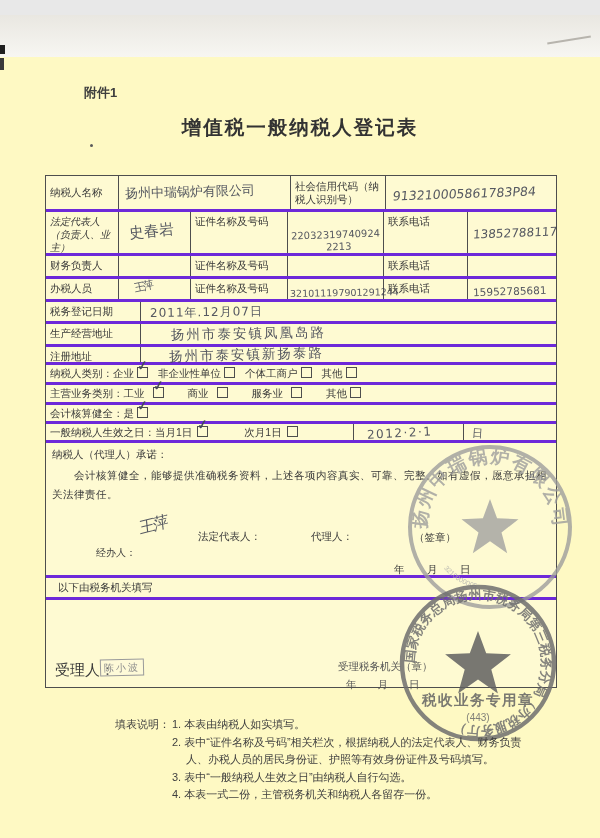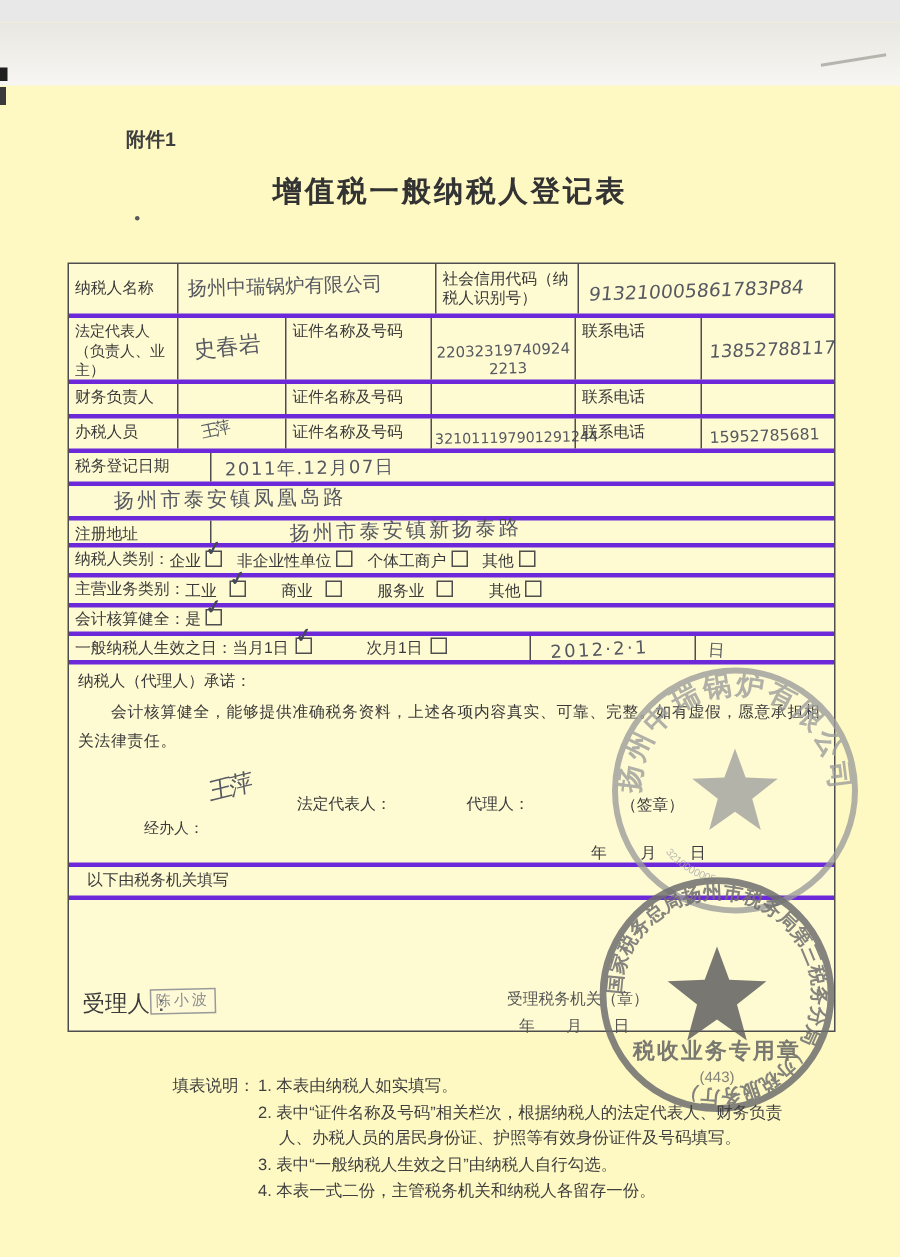--- a/index.html
+++ b/index.html
@@ -74,21 +74,21 @@
       <div class="tcell" style="width:172px;">
         <span class="hw abs" style="left:6px;top:9px;font-size:13px;transform:rotate(-1.5deg);">扬州中瑞锅炉有限公司</span>
       </div>
       <div class="tcell vmid" style="width:95px;">社会信用代码（纳税人识别号）</div>
       <div class="tcell last">
         <span class="hw abs" style="left:7px;top:11px;font-size:12.5px;transform:skewX(-8deg) rotate(-2deg);">913210005861783P84</span>
       </div>
     </div>
 
     <div class="trow" style="height:44px;">
-      <div class="tcell" style="width:73px;font-size:10px;">法定代表人（负责人、业主）</div>
+      <div class="tcell" style="width:73px;font-size:10px;font-style:italic;">法定代表人（负责人、业主）</div>
       <div class="tcell" style="width:72px;">
         <span class="hw abs" style="left:10px;top:13px;font-size:15px;transform:rotate(-6deg);">史春岩</span>
       </div>
       <div class="tcell" style="width:97px;">证件名称及号码</div>
       <div class="tcell" style="width:96px;">
         <span class="hw abs" style="left:3px;top:16px;font-size:10px;transform:rotate(-2deg);">22032319740924</span>
         <span class="hw abs" style="left:38px;top:28px;font-size:10px;transform:rotate(-2deg);">2213</span>
       </div>
       <div class="tcell" style="width:84px;">联系电话</div>
       <div class="tcell last">
@@ -121,26 +121,27 @@
     </div>
 
     <div class="trow" style="height:22px;">
       <div class="tcell" style="width:95px;">税务登记日期</div>
       <div class="tcell last">
         <span class="hw abs" style="left:9px;top:4px;font-size:12px;letter-spacing:1px;transform:rotate(-1deg);">2011年.12月07日</span>
       </div>
     </div>
 
     <div class="trow" style="height:23px;">
+      <div class="tcell" style="width:95px;">生产经营地址</div>
       <div class="tcell last">
         <span class="hw abs" style="left:30px;top:3px;font-size:13.5px;letter-spacing:2px;transform:rotate(-1deg);">扬州市泰安镇凤凰岛路</span>
       </div>
     </div>
 
-    <div class="trow" style="height:18px;gap:24px;">
+    <div class="trow" style="height:18px;">
       <div class="tcell" style="width:95px;">注册地址</div>
       <div class="tcell last">
         <span class="hw abs" style="left:28px;top:1px;font-size:13.5px;letter-spacing:2px;transform:rotate(-1.5deg);">扬州市泰安镇新扬泰路</span>
       </div>
     </div>
 
     <div class="trow" style="height:20px;">
       <div class="tcell last vmid">
         <span>纳税人类别：</span>
         <span class="opt"><span>企业</span><span class="box"><span class="tick">✓</span></span></span>

